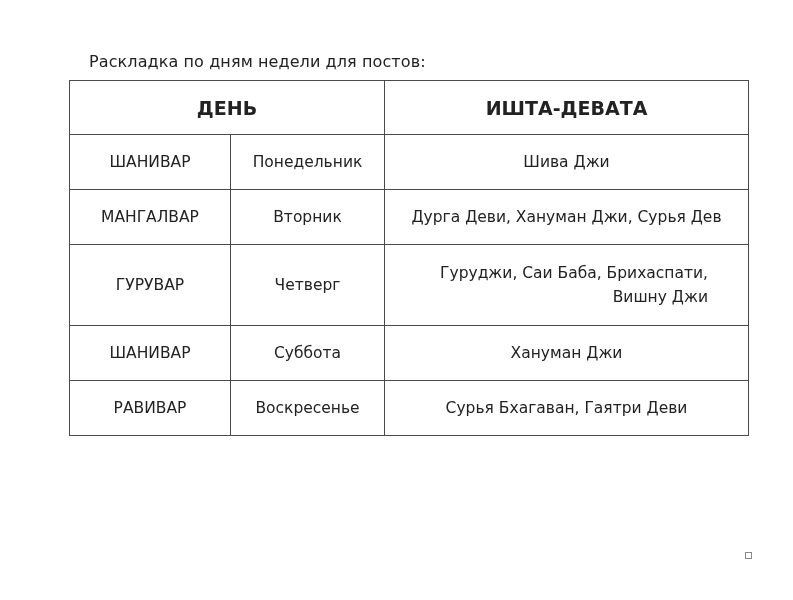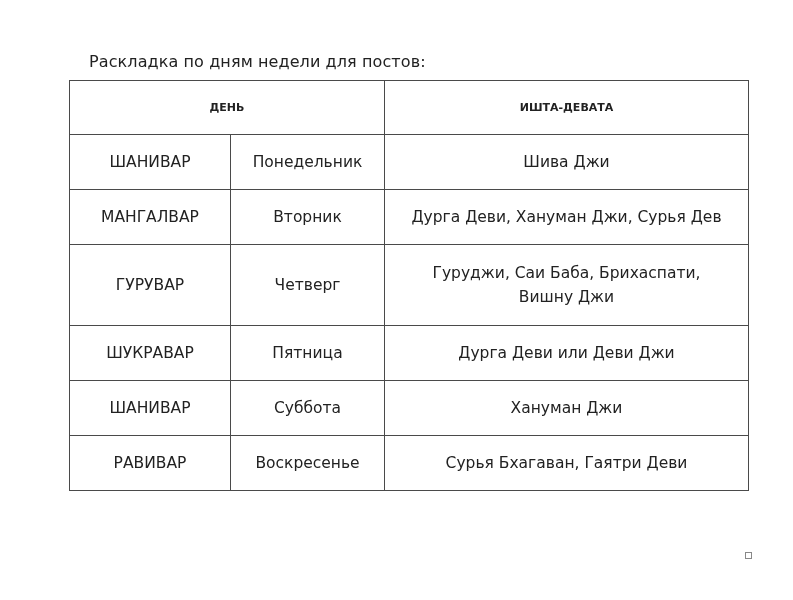--- a/index.html
+++ b/index.html
@@ -14,21 +14,21 @@
     }
     table.grid {
       position: absolute; left: 69px; top: 80px;
       width: 679px; border-collapse: collapse; table-layout: fixed;
       font-size: 15.5px;
     }
     table.grid td, table.grid th {
       border: 1.5px solid #4a4a4a; text-align: center; vertical-align: middle;
       padding: 0 6px; line-height: 24px; color: #222;
     }
-    table.grid th { font-weight: bold; font-size: 11px; height: 53px; }
+    table.grid th { font-weight: bold; font-size: 19px; height: 53px; }
     col.c1 { width: 161px; } col.c2 { width: 154px; } col.c3 { width: 364px; }
     tr.r td { height: 54px; }
     tr.tall td { height: 80px; }
     .handle {
       position: absolute; left: 745px; top: 552px; width: 5px; height: 5px;
       border: 1px solid #888; background: #fff;
     }
   </style>
 </head>
 <body>
@@ -52,26 +52,21 @@
     <td>Шива Джи</td>
   </tr>
   <tr class="r">
     <td>МАНГАЛВАР</td>
     <td>Вторник</td>
     <td>Дурга Деви, Хануман Джи, Сурья Дев</td>
   </tr>
   <tr class="tall">
     <td>ГУРУВАР</td>
     <td>Четверг</td>
-    <td style="padding:0 40px;">Гуруджи, Саи Баба, Брихаспати, Вишну Джи</td>
-  </tr>
-  <tr class="r">
-    <td>ШУКРАВАР</td>
-    <td>Пятница</td>
-    <td>Дурга Деви или Деви Джи</td>
+    <td style="padding:0 40px;text-align:right;">Гуруджи, Саи Баба, Брихаспати, Вишну Джи</td>
   </tr>
   <tr class="r">
     <td>ШАНИВАР</td>
     <td>Суббота</td>
     <td>Хануман Джи</td>
   </tr>
   <tr class="r">
     <td>РАВИВАР</td>
     <td>Воскресенье</td>
     <td>Сурья Бхагаван, Гаятри Деви</td>

